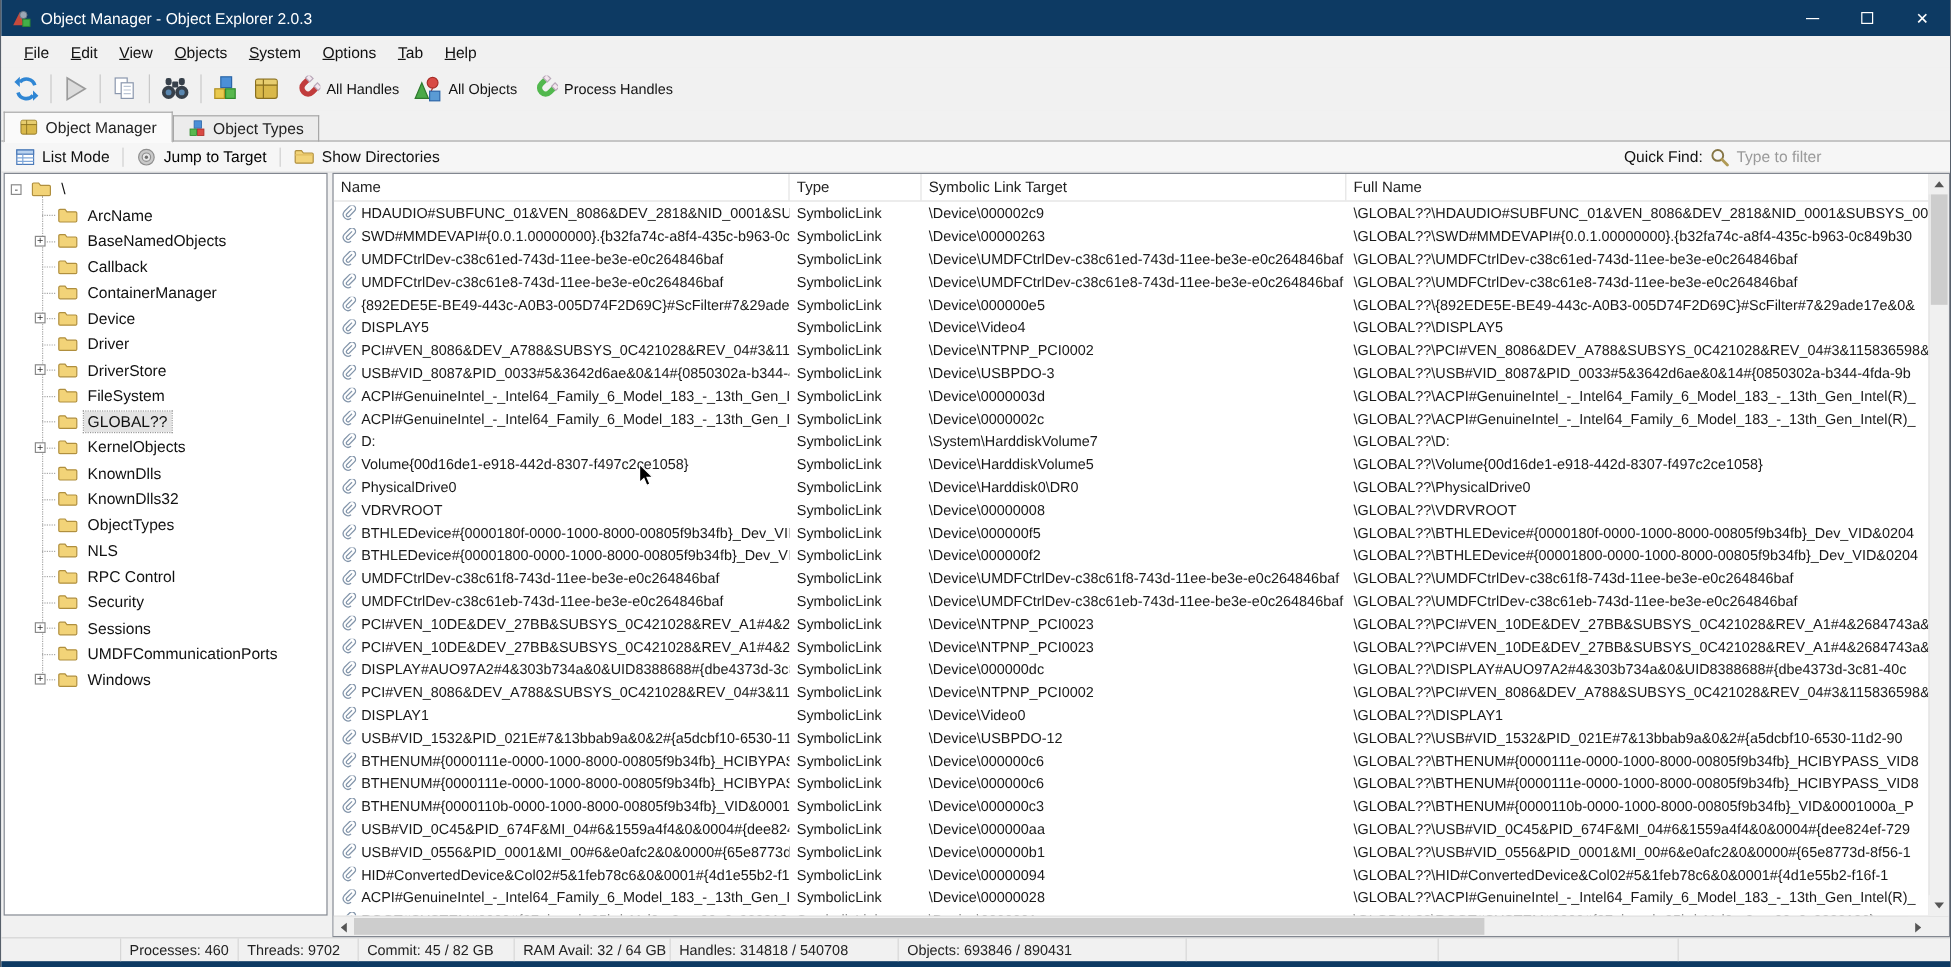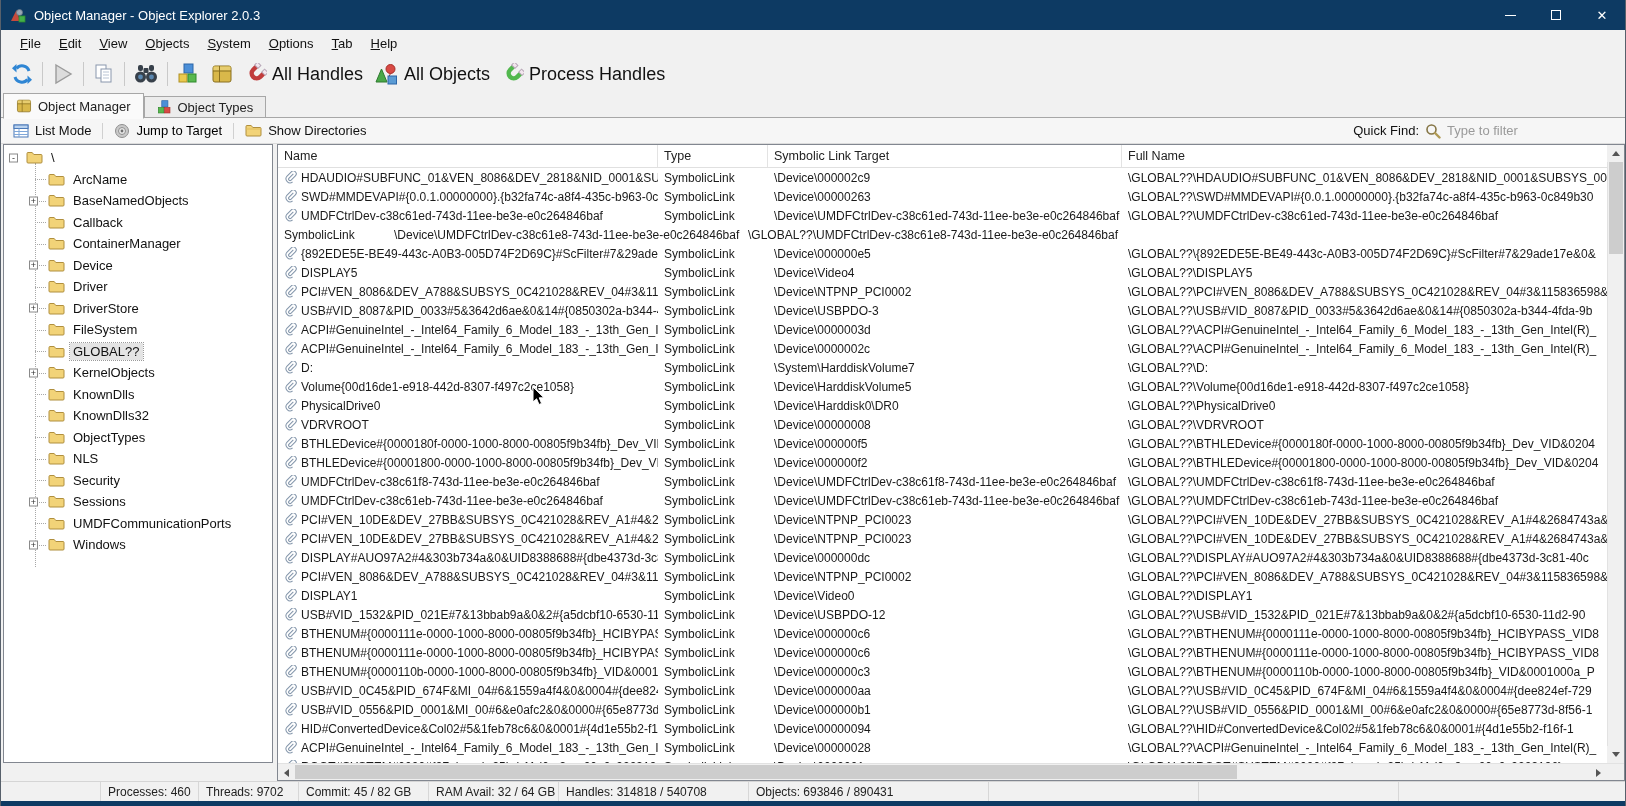--- a/index.html
+++ b/index.html
@@ -16,21 +16,21 @@
   .glyph-min { width:11px; border-top:1px solid #fff; display:block; }
   .glyph-max { width:10px; height:10px; border:1px solid #fff; display:block; }
 
   
   .menubar { height:26px; background:#f1f1f1; display:flex; align-items:center; padding-left:10px; }
   .menu-item { display:inline-block; padding:4px 9px; font-size:13px; color:#111; }
   .menu-item::first-letter { text-decoration:underline; }
 
   
   .toolbar { height:36px; background:#f1f1f1; display:flex; align-items:center; padding-left:4px; }
-  .tbtn { display:flex; align-items:center; gap:5px; padding:4px 6px; font-size:18px; color:#111; }
+  .tbtn { display:flex; align-items:center; gap:5px; padding:4px 6px; font-size:12px; color:#111; }
   .tsep { width:1px; height:24px; background:#c9c9c9; margin:0 3px; }
 
   
   .tabrow { height:26px; background:#f1f1f1; position:relative; display:flex; align-items:flex-end; padding-left:2px; }
   .tabrow::after { content:""; position:absolute; left:0; right:0; bottom:0; border-bottom:1px solid #a7a7a7; }
   .tab { display:flex; align-items:center; gap:6px; font-size:13px; padding:0 12px; height:22px;
          border:1px solid #a7a7a7; border-bottom:none; background:#ececec; color:#222; position:relative; }
   .tab.active { height:26px; background:#fafafa; z-index:2; border-bottom:1px solid #fafafa; margin-bottom:-1px; }
 
   
@@ -426,20 +426,29 @@
           <div class="tree-row child">
 
             <span class="tree-folder">
               <svg width="17" height="13" viewBox="0 0 17 13">
                 <path d="M1 2.5 a1 1 0 0 1 1-1 h4.2 l1.6 2 H15 a1 1 0 0 1 1 1 V11 a1 1 0 0 1 -1 1 H2 a1 1 0 0 1 -1 -1 z" fill="#f2d378" stroke="#b08f3e"></path>
               </svg>
             </span>
             <span class="tree-label">NLS</span>
           </div>
 
+          <div class="tree-row child">
+
+            <span class="tree-folder">
+              <svg width="17" height="13" viewBox="0 0 17 13">
+                <path d="M1 2.5 a1 1 0 0 1 1-1 h4.2 l1.6 2 H15 a1 1 0 0 1 1 1 V11 a1 1 0 0 1 -1 1 H2 a1 1 0 0 1 -1 -1 z" fill="#f2d378" stroke="#b08f3e"></path>
+              </svg>
+            </span>
+            <span class="tree-label">RPC Control</span>
+          </div>
 
           <div class="tree-row child">
 
             <span class="tree-folder">
               <svg width="17" height="13" viewBox="0 0 17 13">
                 <path d="M1 2.5 a1 1 0 0 1 1-1 h4.2 l1.6 2 H15 a1 1 0 0 1 1 1 V11 a1 1 0 0 1 -1 1 H2 a1 1 0 0 1 -1 -1 z" fill="#f2d378" stroke="#b08f3e"></path>
               </svg>
             </span>
             <span class="tree-label">Security</span>
           </div>
@@ -515,20 +524,26 @@
                 <path d="M11.5 3.5 6 9 a1.8 1.8 0 0 0 2.5 2.5 L14 6 A3.5 3.5 0 0 0 9 1 L3.5 6.5 a5 5 0 0 0 7 7" fill="none" stroke="#8496ab" stroke-width="1.3"></path>
               </svg>
               <span class="nm">UMDFCtrlDev-c38c61ed-743d-11ee-be3e-e0c264846baf</span>
             </div>
             <div class="td col-type">SymbolicLink</div>
             <div class="td col-target">\Device\UMDFCtrlDev-c38c61ed-743d-11ee-be3e-e0c264846baf</div>
             <div class="td col-full">\GLOBAL??\UMDFCtrlDev-c38c61ed-743d-11ee-be3e-e0c264846baf</div>
           </div>
 
           <div class="trow">
+            <div class="td col-name">
+              <svg width="13" height="13" viewBox="0 0 16 16" style="flex:none">
+                <path d="M11.5 3.5 6 9 a1.8 1.8 0 0 0 2.5 2.5 L14 6 A3.5 3.5 0 0 0 9 1 L3.5 6.5 a5 5 0 0 0 7 7" fill="none" stroke="#8496ab" stroke-width="1.3"></path>
+              </svg>
+              <span class="nm">UMDFCtrlDev-c38c61e8-743d-11ee-be3e-e0c264846baf</span>
+            </div>
             <div class="td col-type">SymbolicLink</div>
             <div class="td col-target">\Device\UMDFCtrlDev-c38c61e8-743d-11ee-be3e-e0c264846baf</div>
             <div class="td col-full">\GLOBAL??\UMDFCtrlDev-c38c61e8-743d-11ee-be3e-e0c264846baf</div>
           </div>
 
           <div class="trow">
             <div class="td col-name">
               <svg width="13" height="13" viewBox="0 0 16 16" style="flex:none">
                 <path d="M11.5 3.5 6 9 a1.8 1.8 0 0 0 2.5 2.5 L14 6 A3.5 3.5 0 0 0 9 1 L3.5 6.5 a5 5 0 0 0 7 7" fill="none" stroke="#8496ab" stroke-width="1.3"></path>
               </svg>

